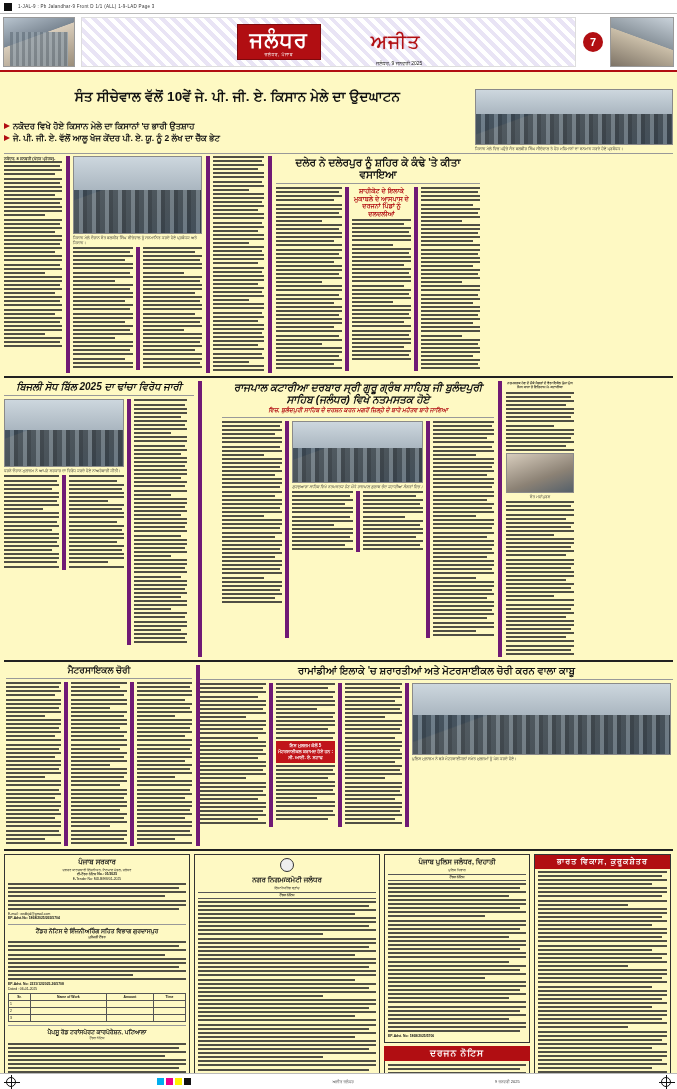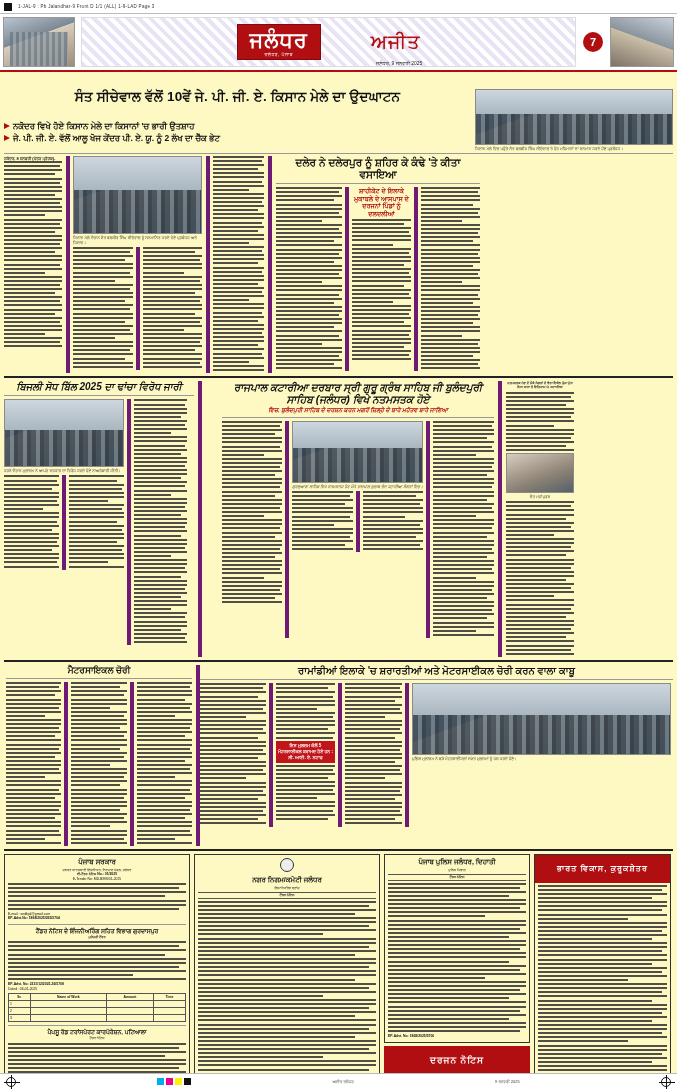--- a/index.html
+++ b/index.html
@@ -118,21 +118,21 @@
 
   .tender-head{ text-align:center; font-weight:bold; font-size:6px; line-height:1.2;}
   .tiny{ font-size:4px; line-height:1.3;}
   .tinyer{ font-size:3.4px; line-height:1.3;}
 
   table.mini{ width:100%; border-collapse:collapse; font-size:3.4px;}
   table.mini td, table.mini th{ border:.5px solid #555; padding:1px; vertical-align:top;}
 
   .notice-band{
     background:#b10e12; color:#fff; text-align:center; font-weight:bold;
-    font-size:9px; padding:9px 0; letter-spacing:1px;
+    font-size:9px; padding:2px 0; letter-spacing:1px;
   }
   .redbox{
     background:#c0151a; color:#fff; text-align:center; font-size:4.6px;
     padding:2px; line-height:1.3; font-weight:bold;
   }
   .bottom-strip{
     position:absolute; left:0; right:0; bottom:0; height:16px;
     border-top:1px solid #bbb; display:flex; align-items:center; justify-content:space-between;
     padding:0 6px; font-size:4px; color:#333; background:#fff;
   }

